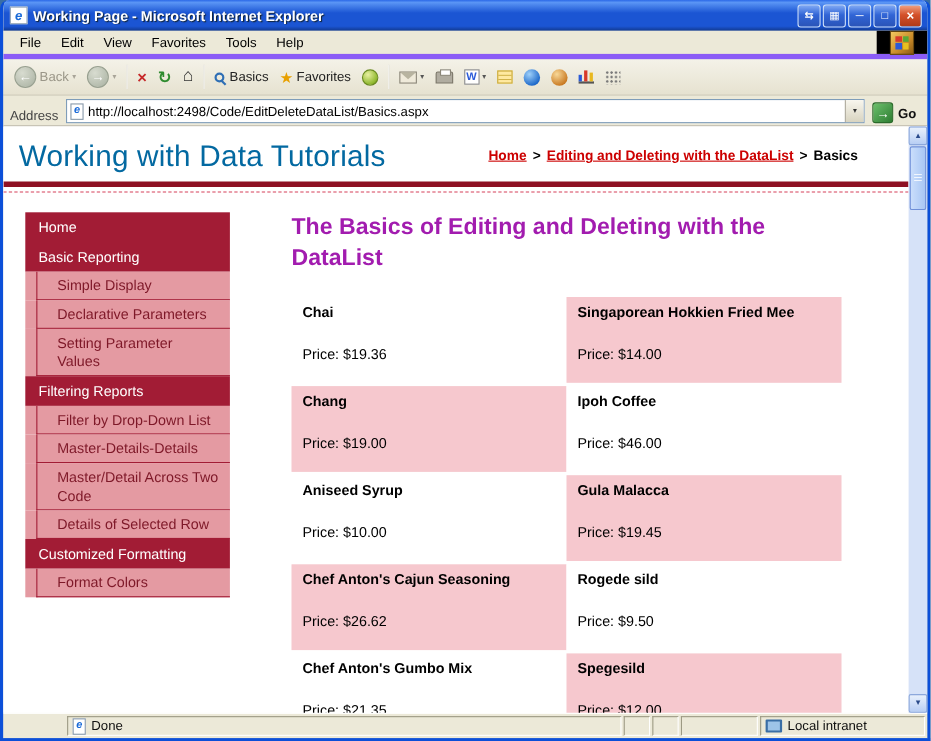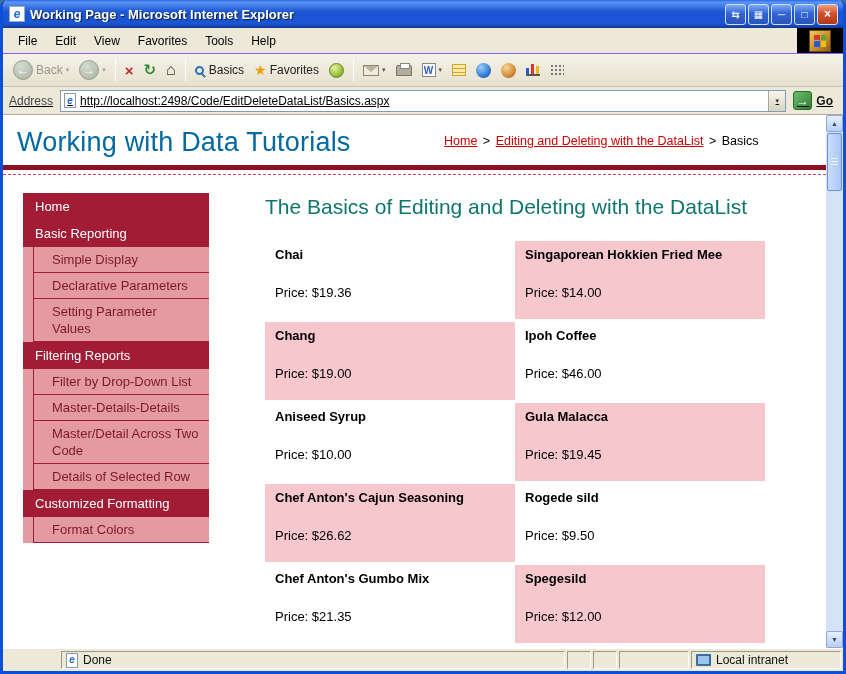--- a/index.html
+++ b/index.html
@@ -16,21 +16,21 @@
   .title-text { color:#fff; font-weight:bold; font-size:13px; text-shadow:1px 1px 1px #123;
                 flex:1; white-space:nowrap; overflow:hidden; }
   .win-buttons { display:flex; gap:2px; }
   .wbtn { width:21px; height:21px; border-radius:3px; border:1px solid #cfe0f8;
           background:linear-gradient(180deg,#7FA8F4,#3165D6 45%,#2a54b8);
           color:#fff; display:flex; align-items:center; justify-content:center;
           font-size:10px; font-weight:bold; }
   .wbtn.close { background:linear-gradient(180deg,#F0A080,#D4502A 45%,#B03A18); font-size:12px; }
 
   
-  .menubar { height:26px; background:#ECE9D8; display:flex; align-items:stretch; border-bottom:1px solid #8b5cf6; }
+  .menubar { height:26px; background:#ECE9D8; display:flex; align-items:stretch; border-bottom:5px solid #8b5cf6; }
   .menu-items { display:flex; align-items:center; flex:1; padding-left:6px; }
   .menu-item { font-size:12px; color:#000; padding:4px 9px; }
   .logo-box { width:46px; background:#000; display:flex; align-items:center; justify-content:center; }
   .logo-gold { width:22px; height:22px; background:linear-gradient(135deg,#f4c860,#c88a28 60%,#8a5a14);
                border:1px solid #6a4a10; display:flex; align-items:center; justify-content:center; }
   .flag { width:12px; height:12px; display:grid; grid-template-columns:1fr 1fr; grid-template-rows:1fr 1fr; gap:1px; }
   .flag span:nth-child(1){background:#d83a2a;} .flag span:nth-child(2){background:#58a838;}
   .flag span:nth-child(3){background:#2a5ad8;} .flag span:nth-child(4){background:#e8c020;}
 
   
@@ -64,57 +64,57 @@
   .messenger-icon { width:15px; height:15px; border-radius:50%;
                     background:radial-gradient(circle at 35% 30%, #9ed0fa, #1a66c8 75%, #0a3c88); }
   .research-icon { width:15px; height:15px; border-radius:50%;
                    background:radial-gradient(circle at 35% 30%, #f8d898, #c87820 75%, #8a4c10); }
   .chart-icon { width:14px; height:12px; border-bottom:2px solid #555; display:flex; align-items:flex-end; gap:2px; }
   .chart-icon i { display:block; width:3px; } .chart-icon i:nth-child(1){height:6px;background:#2a5ad8;}
   .chart-icon i:nth-child(2){height:10px;background:#d83a2a;} .chart-icon i:nth-child(3){height:8px;background:#e8b820;}
   .grid-icon { width:14px; height:13px; background-image:radial-gradient(#777 1px, transparent 1.2px); background-size:4px 4px; }
 
   
-  .addressbar { height:28px; background:#ECE9D8; display:flex; align-items:center; padding:2px 6px; gap:7px;
-                border-bottom:1px solid #B0ACA0;text-decoration:underline; }
+  .addressbar { height:28px; background:#ECE9D8; display:flex; align-items:flex-end; padding:2px 6px; gap:7px;
+                border-bottom:1px solid #B0ACA0; }
   .addr-label { font-size:12px; color:#444; }
   .addr-field { flex:1; height:22px; background:#fff; border:1px solid #7F9DB9; display:flex; align-items:center;
                 padding-left:3px; gap:4px; }
   .addr-input { flex:1; border:none; outline:none; font-size:12px; font-family:"Liberation Sans","DejaVu Sans",sans-serif; height:18px; }
   .addr-drop { width:17px; height:20px; background:linear-gradient(#f8f6ee,#d8d4c0); border-left:1px solid #ACA899;
                display:flex; align-items:center; justify-content:center; font-size:7px; color:#333; }
   .go-wrap { display:flex; align-items:center; gap:4px; padding-right:4px; }
   .go-btn { width:19px; height:19px; border-radius:3px; border:1px solid #2a6a2a; color:#fff; font-weight:bold;
             background:linear-gradient(135deg,#6cc06c,#2E7D32); display:flex; align-items:center; justify-content:center; font-size:12px; }
   .go-label { font-size:12px; font-weight:bold; color:#111; }
   .mini-page { width:12px; height:15px; background:#fff; border:1px solid #8899aa; display:flex; align-items:center; justify-content:center; }
   .mini-page span { color:#1a6ad8; font-weight:bold; font-size:10px; font-style:italic; line-height:1; }
 
   
   .content { height:533px; display:flex; background:#fff; }
   .page { flex:1; overflow:hidden; background:#fff; }
   .page-header { display:flex; justify-content:space-between; padding:12px 10px 6px 14px; min-height:50px; }
   .site-title { font-size:27px; color:#0369a1; letter-spacing:0.2px; }
-  .breadcrumb { width:372px; font-size:12.5px; font-weight:normal; color:#000; line-height:1.5; padding-top:5px; }
+  .breadcrumb { width:372px; font-size:12.5px; font-weight:bold; color:#000; line-height:1.5; padding-top:5px; }
   .crumb-link { color:#CC0000; text-decoration:underline; cursor:pointer; }
   .crumb-sep { color:#000; padding:0 2px; }
   .maroon-rule { height:5px; background:#8E1023; }
   .dashed-rule { border-top:1px dashed #D6405A; margin-top:4px; }
   .page-body { display:flex; padding-top:18px; }
 
   
   .sidebar { width:186px; margin-left:20px; flex-shrink:0; }
   .nav-header { background:#A21C35; color:#fff; font-size:13px; padding:5px 36px 5px 12px; line-height:17px; cursor:pointer; }
   .nav-sub { background:#E49AA2; cursor:pointer; }
   .nav-sub-inner { margin-left:10px; border-left:1px solid #A21C35; border-bottom:1px solid #A21C35;
                    padding:4px 10px 4px 18px; color:#7E1828; font-size:13px; line-height:17px; }
 
   
   .main { margin-left:56px; width:500px; }
-  .main-heading { font-size:21px; font-weight:normal; color:#0f766e; line-height:1.35; margin:0 0 20px; }
+  .main-heading { font-size:21px; font-weight:bold; color:#a21caf; line-height:1.35; margin:0 0 20px; }
   .product-grid { display:grid; grid-template-columns:1fr 1fr; row-gap:3px; }
   .cell { min-height:78px; padding:6px 10px; font-size:13px; background:#fff; }
   .cell.pink { background:#F6C8CE; }
   .p-name { font-weight:bold; }
   .p-price { margin-top:23px; }
 
   
   .vscroll { width:17px; background:#D6E2F8; display:flex; flex-direction:column; flex-shrink:0; }
   .sbtn { height:17px; background:linear-gradient(#E8F0FC,#B8CEF4); border:1px solid #8CA8DC; border-radius:2px;
           color:#2a4a8a; font-size:7px; display:flex; align-items:center; justify-content:center; }

